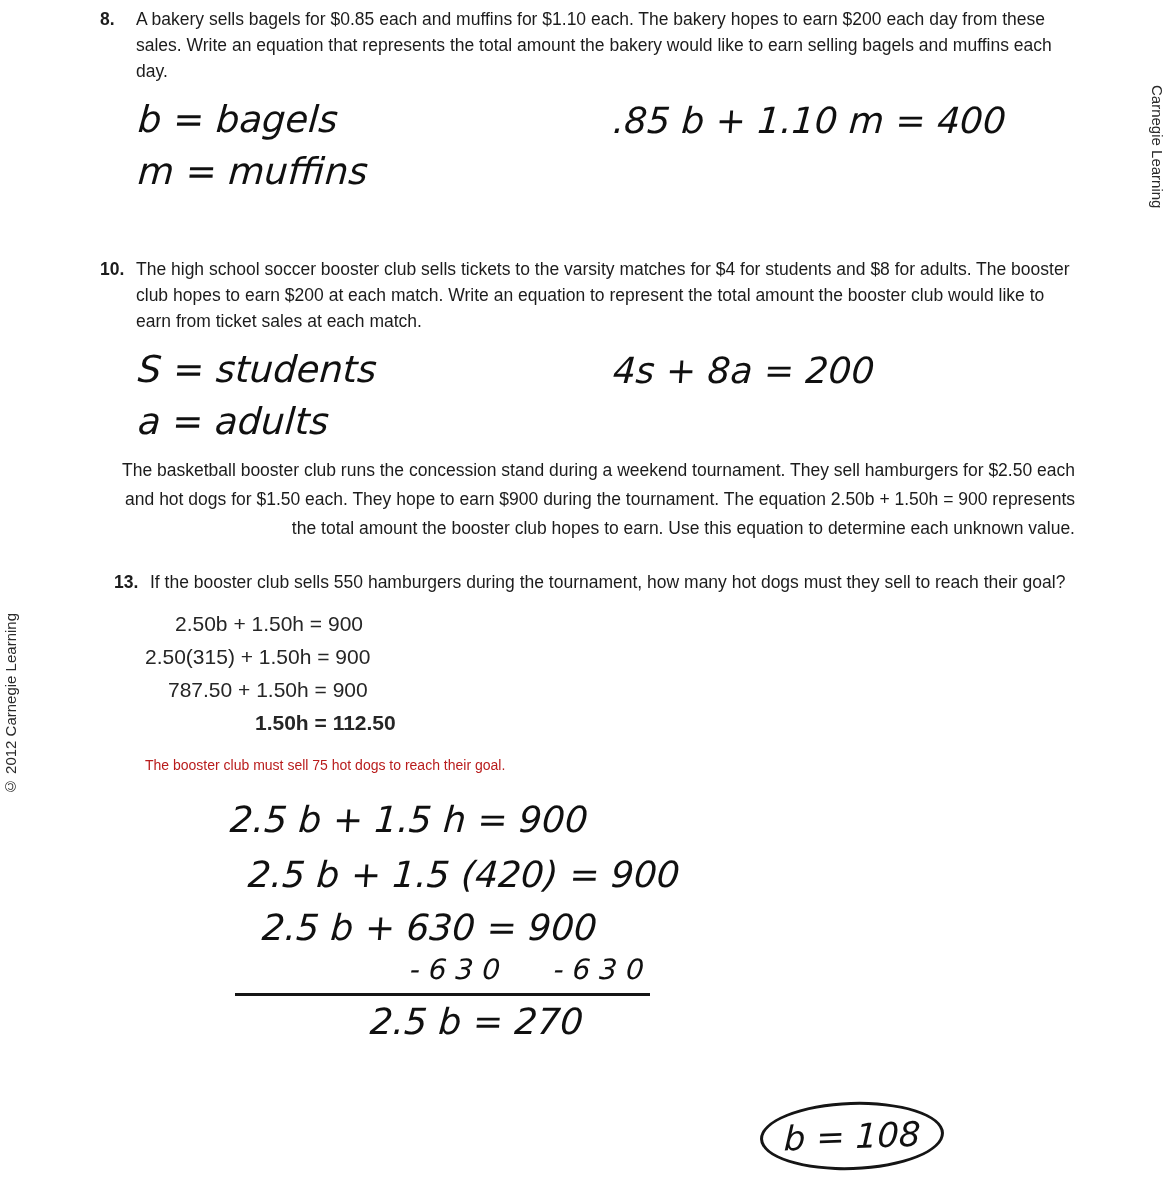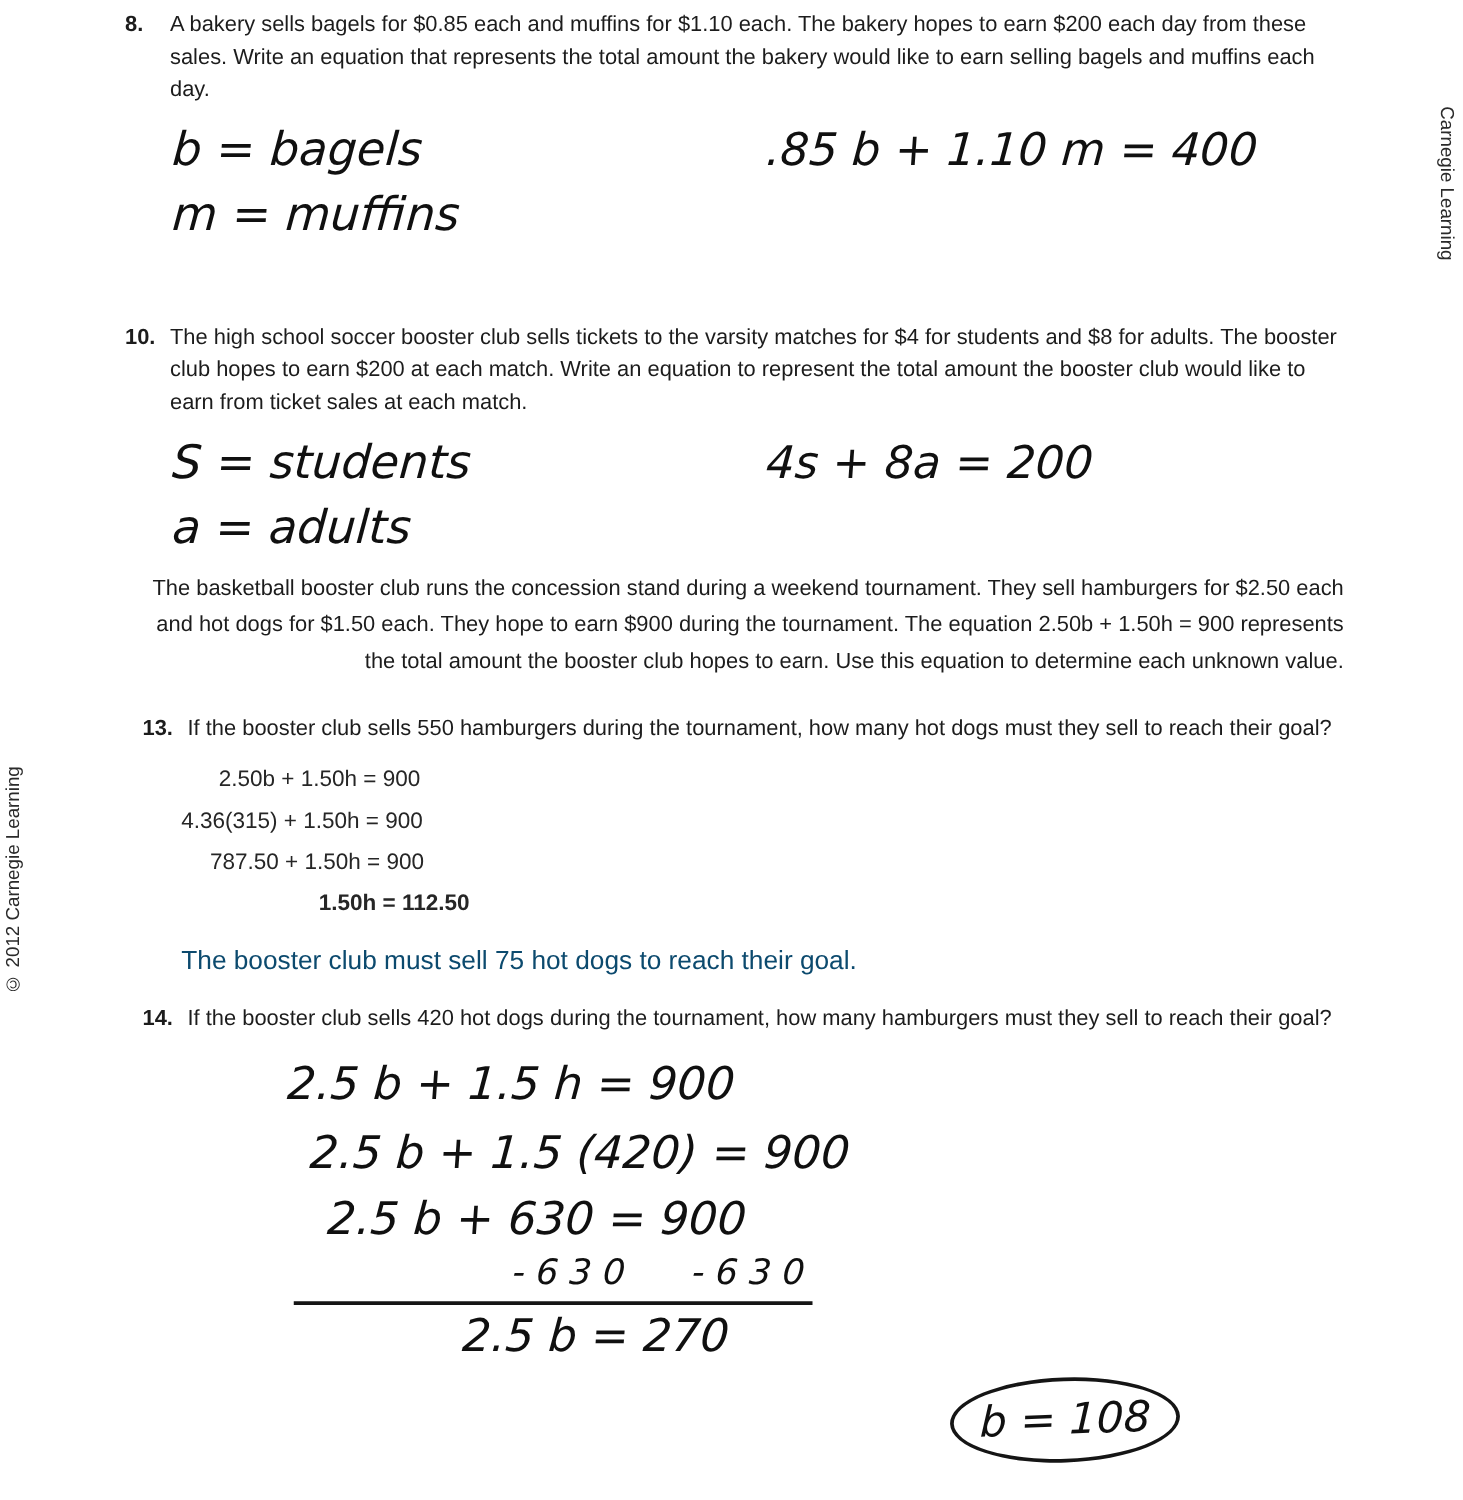--- a/index.html
+++ b/index.html
@@ -66,33 +66,33 @@
     font-size: 36px;
     margin-left: 130px;
     margin-top: 6px;
   }
   .gap-p10 { margin-top: 58px; }
   .gap-p13 { margin-top: 26px; }
   .gap-p14 { margin-top: 20px; }
   
   .work13 {
     margin-top: 12px;
-    font-size: 18px;
+    font-size: 21px;
     line-height: 33px;
     color: #262626;
   }
   .work13 .w0 { margin-left: 75px; }
   .work13 .w1 { margin-left: 45px; }
   .work13 .w2 { margin-left: 68px; }
   .work13 .w3 { margin-left: 155px; font-weight: bold; }
   .work13 .w4 { margin-left: 196px; }
   .answer13 {
     margin: 18px 0 0 45px;
-    font-size: 21px;
-    color: #0c4a6e;
+    font-size: 14px;
+    color: #b91c1c;
   }
   
   .work14 {
     margin: 14px 0 0 100px;
   }
   .work14 .hw { font-size: 36px; }
   .work14 .l1 { margin-left: 30px; line-height: 54px; }
   .work14 .l2 { margin-left: 48px; line-height: 56px; }
   .work14 .l3 { margin-left: 62px; line-height: 50px; }
   .work14 .l4 { margin-left: 210px; font-size: 28px; line-height: 34px; white-space: pre; }
@@ -179,32 +179,28 @@
 
     <p class="intro">The basketball booster club runs the concession stand during a weekend tournament. They sell hamburgers for $2.50 each and hot dogs for $1.50 each. They hope to earn $900 during the tournament. The equation 2.50b + 1.50h = 900 represents the total amount the booster club hopes to earn. Use this equation to determine each unknown value.</p>
 
     <section class="gap-p13">
       <div class="prob indent">
         <div class="pnum">13.</div>
         <div class="ptext">If the booster club sells 550 hamburgers during the tournament, how many hot dogs must they sell to reach their goal?</div>
       </div>
       <div class="work13">
         <div class="w0">2.50b + 1.50h = 900</div>
-        <div class="w1">4.36(315) + 1.50h = 900</div>
+        <div class="w1">2.50(315) + 1.50h = 900</div>
         <div class="w2">787.50 + 1.50h = 900</div>
         <div class="w3">1.50h = 112.50</div>
       </div>
       <div class="answer13">The booster club must sell 75 hot dogs to reach their goal.</div>
     </section>
 
     <section class="gap-p14">
-      <div class="prob indent">
-        <div class="pnum">14.</div>
-        <div class="ptext">If the booster club sells 420 hot dogs during the tournament, how many hamburgers must they sell to reach their goal?</div>
-      </div>
       <div class="work14">
         <div class="hw l1">2.5 b + 1.5 h = 900</div>
         <div class="hw l2">2.5 b + 1.5 (420) = 900</div>
         <div class="hw l3">2.5 b + 630 = 900</div>
         <div class="hw l4">- 6 3 0      - 6 3 0</div>
         <hr class="rule">
         <div class="hw l5">2.5 b = 270</div>
       </div>
     </section>
 

